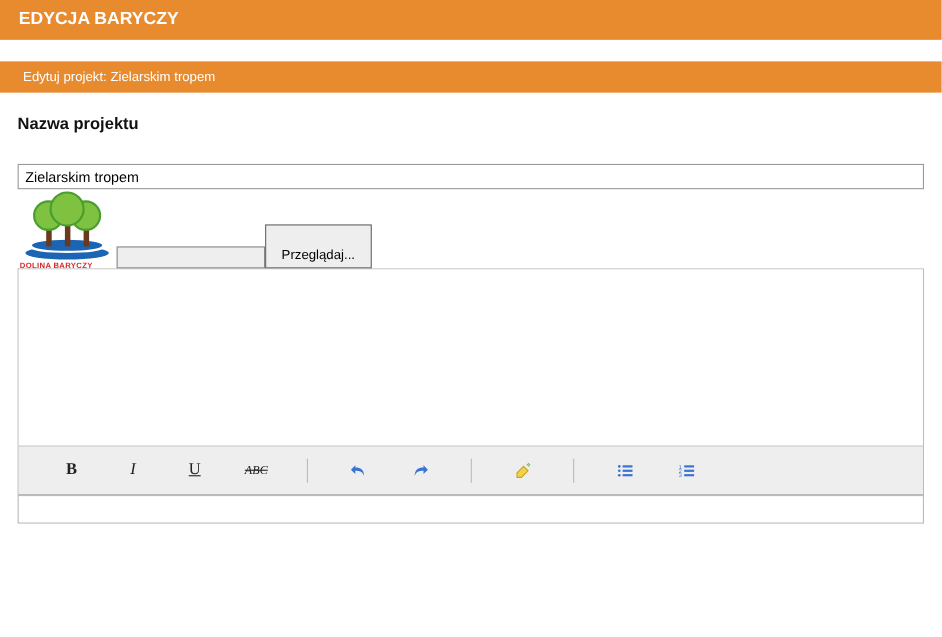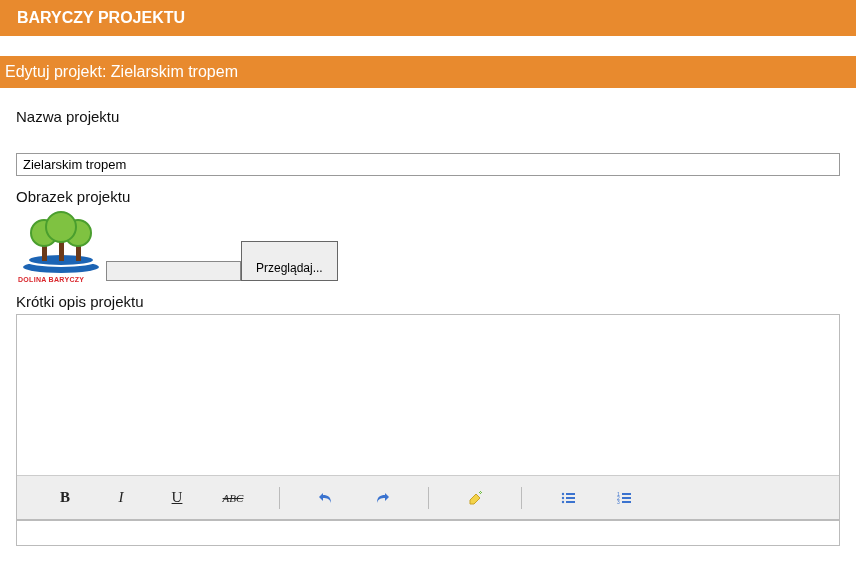--- a/index.html
+++ b/index.html
@@ -16,33 +16,33 @@
     background: #e88a2e;
     color: #fff;
     padding: 8px 16px;
     font-size: 16px;
     font-weight: bold;
     border: 1px solid #e88a2e;
   }
   .subheader-bar {
     background: #e88a2e;
     color: #fff;
-    padding: 6px 4px;
-    font-size: 16px;
+    padding: 6px 20px;
+    font-size: 12px;
     border: 1px solid #e88a2e;
   }
   .content {
     padding: 8px 16px;
   }
   .field-label {
     font-size: 15px;
     color: #111;
     margin-top: 12px;
     margin-bottom: 4px;
-    font-weight: normal;
+    font-weight: bold;
   }
   .text-input {
     width: 100%;
     padding: 3px 6px;
     font-size: 13px;
     border: 1px solid #999;
     background: #fff;
     font-family: Arial, Helvetica, sans-serif;
     margin-top: 24px;
   }
@@ -132,35 +132,34 @@
     font-weight: bold;
     color: #d9262c;
     letter-spacing: 0.3px;
     white-space: nowrap;
   }
 </style>
 </head>
 <body>
 
 <div class="header-bar">
-  <span>BARYCZY PROJEKTU</span>
+  <span>EDYCJA BARYCZY</span>
 </div>
 
 <div class="spacer"></div>
 
 <div class="subheader-bar">
   <span>Edytuj projekt: Zielarskim tropem</span>
 </div>
 
 <div class="content">
 
   <div class="field-label">Nazwa projektu</div>
   <input type="text" class="text-input" value="Zielarskim tropem" style="">
 
-  <div class="field-label">Obrazek projektu</div>
 
   <div class="logo-row">
     <div class="logo">
       <svg width="90" height="72" viewBox="0 0 90 72">
         <ellipse cx="45" cy="58" rx="38" ry="6" fill="#1c64b4"></ellipse>
         <ellipse cx="45" cy="53" rx="34" ry="5" fill="#ffffff"></ellipse>
         <ellipse cx="45" cy="51" rx="32" ry="5" fill="#1c64b4"></ellipse>
         <rect x="26" y="32" width="5" height="20" fill="#6b3a1a"></rect>
         <rect x="43" y="28" width="5" height="24" fill="#6b3a1a"></rect>
         <rect x="60" y="32" width="5" height="20" fill="#6b3a1a"></rect>
@@ -170,21 +169,20 @@
         <circle cx="62" cy="24" r="13" fill="none" stroke="#4a9e2e" stroke-width="2"></circle>
         <circle cx="45" cy="18" r="15" fill="#7fc241"></circle>
         <circle cx="45" cy="18" r="15" fill="none" stroke="#4a9e2e" stroke-width="2"></circle>
       </svg>
       <div class="logo-text">DOLINA BARYCZY</div>
     </div>
     <input type="text" class="file-path" readonly="" style="">
     <button class="browse-btn">Przeglądaj...</button>
   </div>
 
-  <div class="field-label">Krótki opis projektu</div>
 
   <div class="editor-wrap">
     <textarea class="editor-area" style=""></textarea>
     <div class="toolbar">
       <div class="tb-btn" style="font-weight:bold;">B</div>
       <div class="tb-btn" style="font-style:italic;">I</div>
       <div class="tb-btn" style="text-decoration:underline;">U</div>
       <div class="tb-btn" style="text-decoration:line-through;font-size:11px;font-style:italic;">ABC</div>
       <div class="tb-sep"></div>
       <div class="tb-btn">

